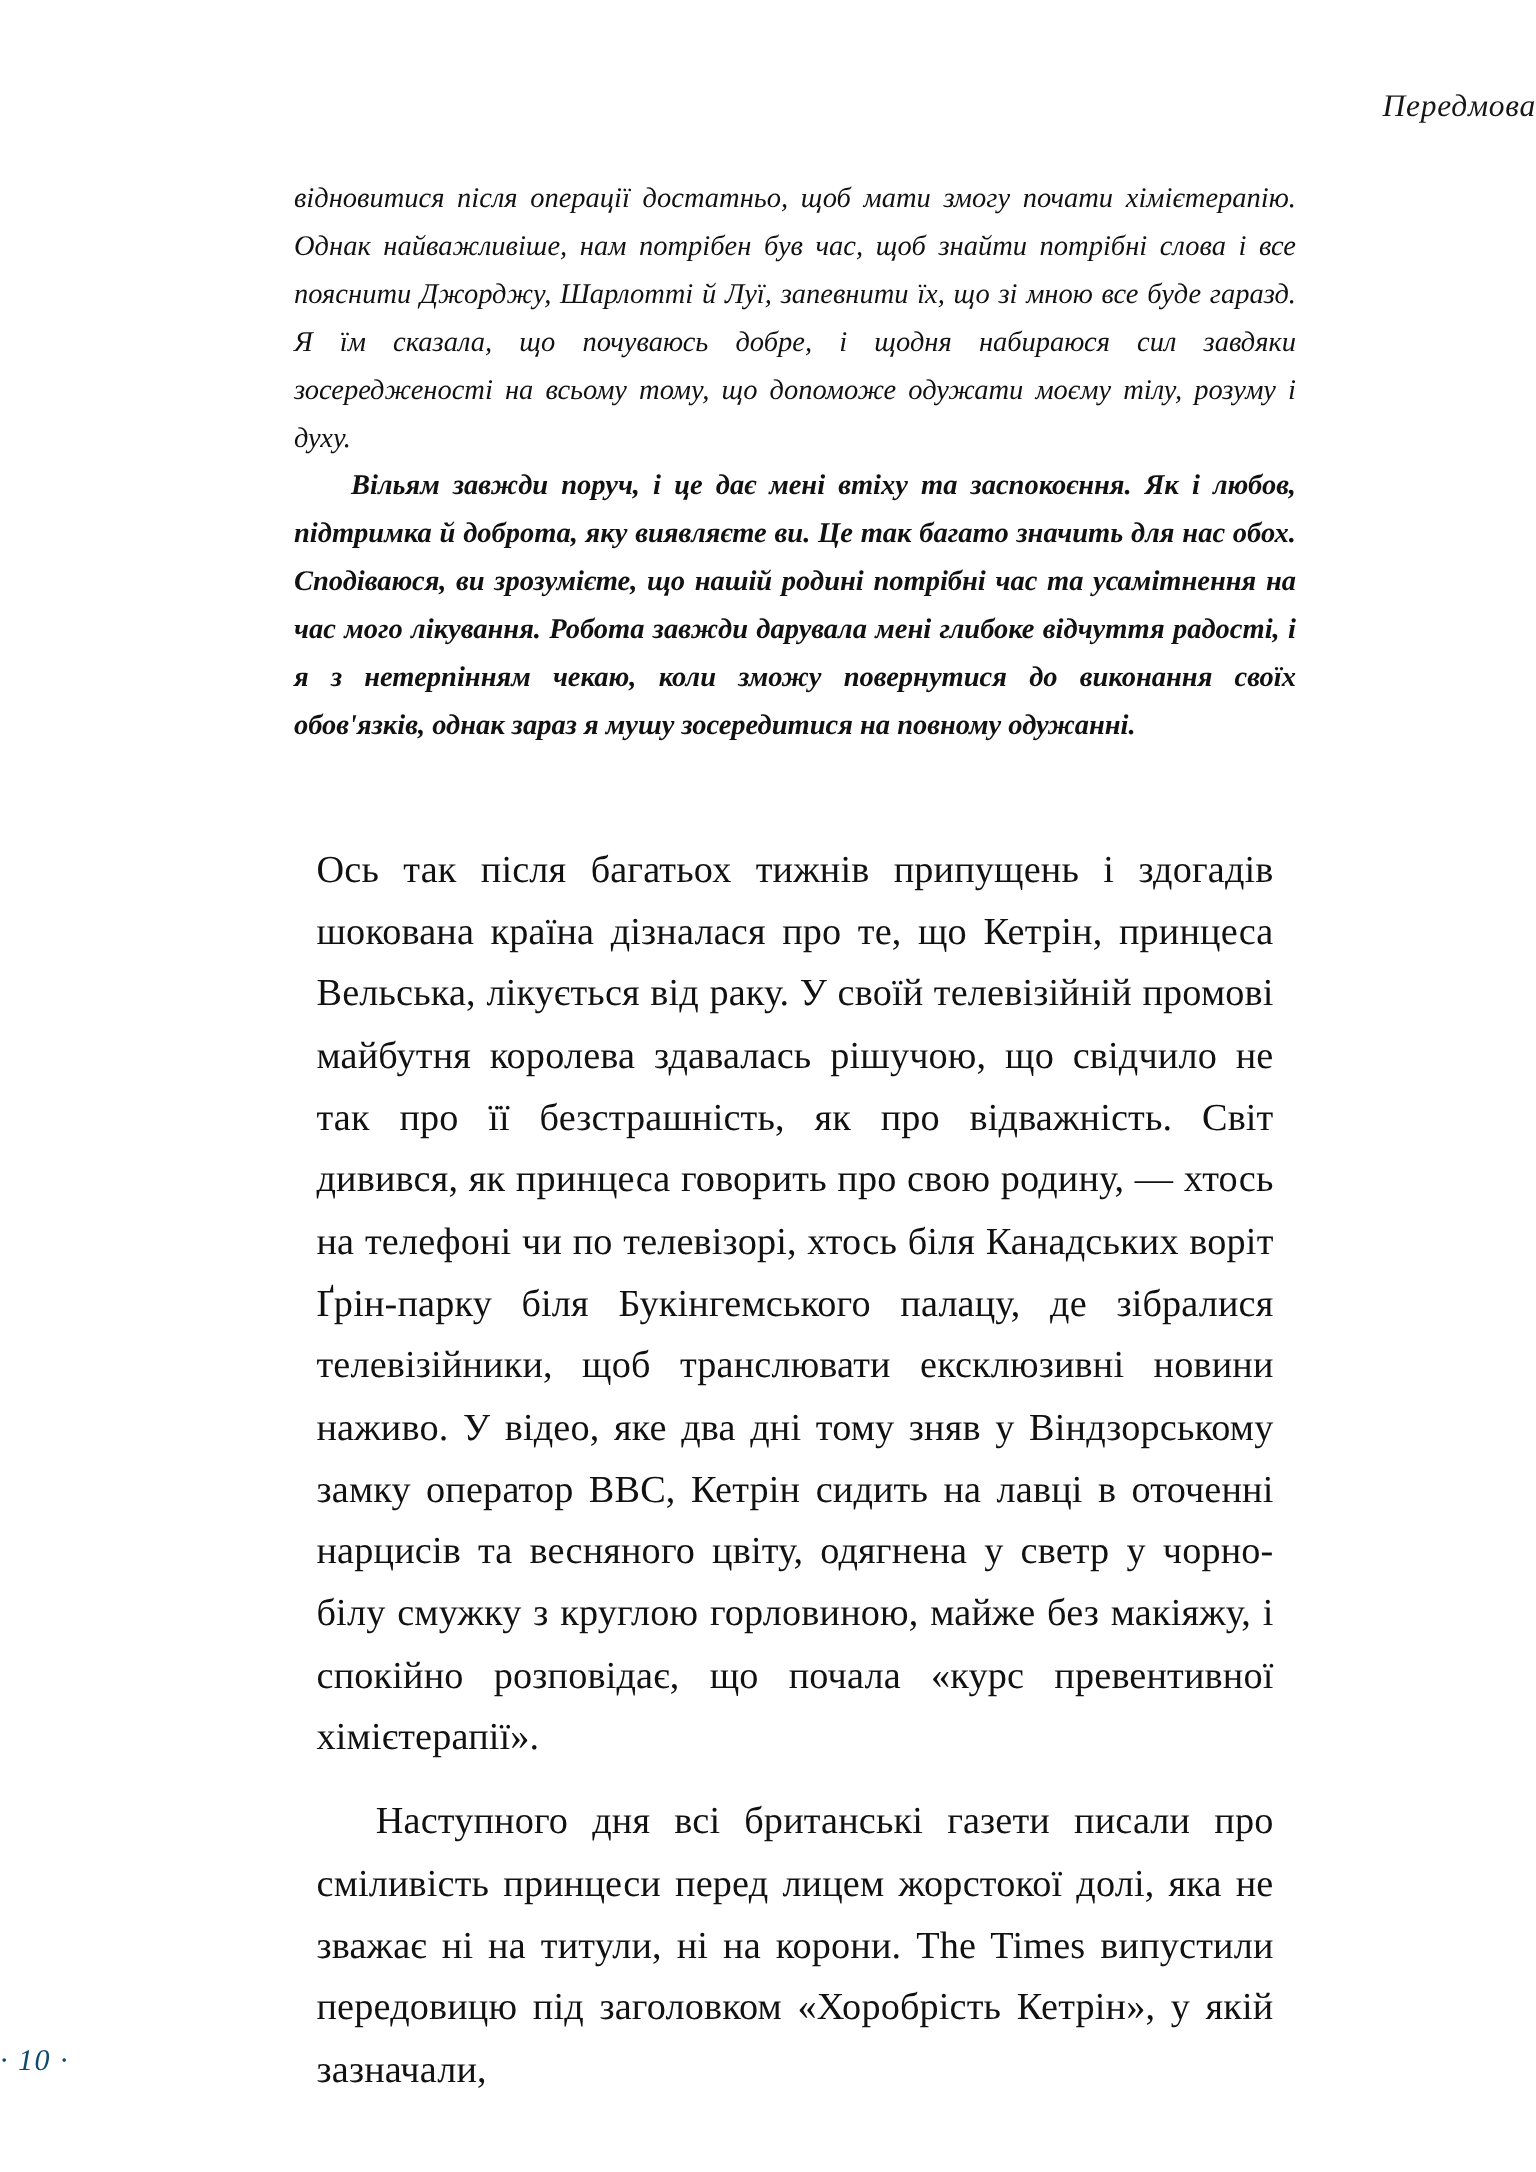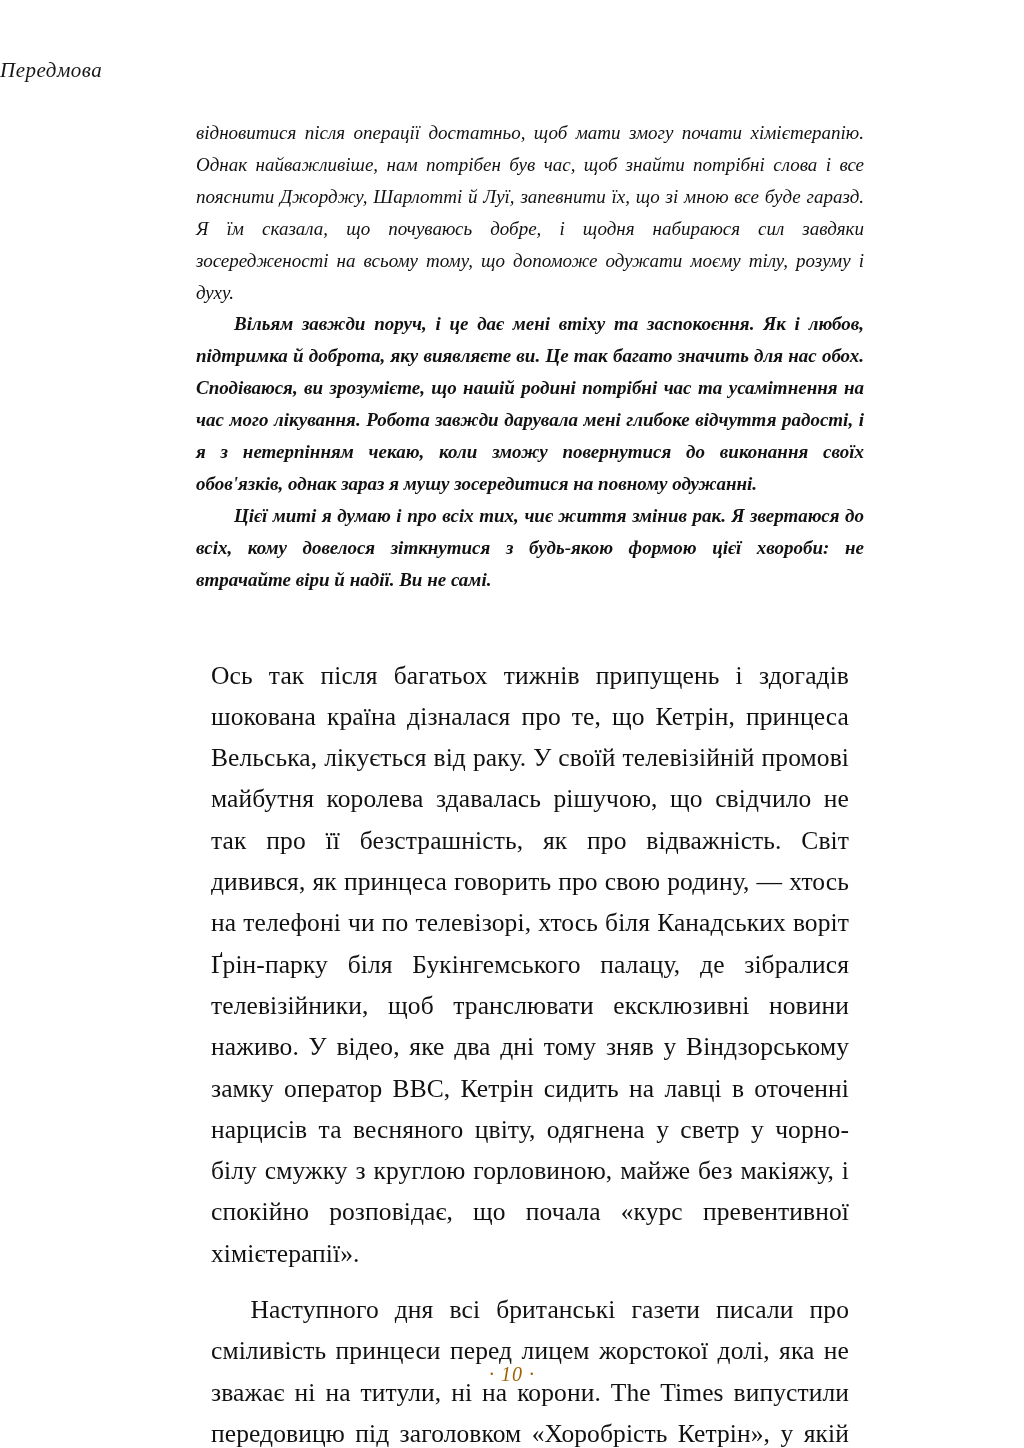--- a/index.html
+++ b/index.html
@@ -17,21 +17,21 @@
   }
 
   .page {
     position: absolute;
     inset: 0;
     display: flex;
     flex-direction: column;
   }
 
   .running-head {
-    text-align: left;
+    text-align: right;
     font-family: "Liberation Serif", serif;
     font-style: italic;
     font-size: 21px;
     letter-spacing: 0.5px;
     color: #171717;
     margin-top: 58px;
   }
 
   .body-area {
     margin-top: 34px;
@@ -78,41 +78,40 @@
   }
   .main-text p + p {
     text-indent: 1.55em;
   }
 
   .folio {
     position: absolute;
     bottom: 62px;
     left: 0;
     right: 0;
-    text-align: center;
+    text-align: left;
     font-family: "Liberation Serif", serif;
     font-style: italic;
     font-size: 20px;
-    color: #a16207;
+    color: #0c4a6e;
     letter-spacing: 1px;
   }
 </style>
 </head>
 <body>
 
 <div class="page">
 
   <div class="running-head">Передмова</div>
 
   <div class="body-area">
 
     <div class="excerpt">
       <p>відновитися після операції достатньо, щоб мати змогу почати хіміє­терапію. Однак найважливіше, нам потрібен був час, щоб знайти потрібні слова і все пояснити Джорджу, Шарлотті й Луї, запевнити їх, що зі мною все буде гаразд. Я їм сказала, що почуваюсь добре, і щодня набираюся сил завдяки зосередженості на всьому тому, що допоможе одужати моєму тілу, розуму і духу.</p>
       <p>Вільям завжди поруч, і це дає мені втіху та заспокоєння. Як і любов, підтримка й доброта, яку виявляєте ви. Це так багато значить для нас обох. Сподіваюся, ви зрозумієте, що нашій родині потрібні час та усамітнення на час мого лікування. Робота завжди дарувала мені глибоке відчуття радості, і я з нетерпінням чекаю, коли зможу повернутися до виконання своїх обов'язків, однак зараз я мушу зосередитися на повному одужанні.</p>
-      <p>Цієї миті я думаю і про всіх тих, чиє життя змінив рак. Я звертаюся до всіх, кому довелося зіткнутися з будь-якою формою цієї хвороби: не втрачайте віри й надії. Ви не самі.</p>
     </div>
 
     <div class="gap"></div>
 
     <div class="main-text">
       <p>Ось так після багатьох тижнів припущень і здогадів шокована країна дізналася про те, що Кетрін, принцеса Вельська, лікується від раку. У своїй телевізійній промові майбутня королева здавалась рішучою, що свідчило не так про її безстрашність, як про відважність. Світ дивився, як принцеса говорить про свою родину, — хтось на телефоні чи по телевізорі, хтось біля Канадських воріт Ґрін-парку біля Букінгемського палацу, де зібралися телевізійники, щоб транслювати ексклюзивні новини наживо. У відео, яке два дні тому зняв у Віндзорському замку оператор BBC, Кетрін сидить на лавці в оточенні нарцисів та весняного цвіту, одягнена у светр у чорно-білу смужку з круглою горловиною, майже без макіяжу, і спокійно розповідає, що почала «курс превентивної хіміє­терапії».</p>
       <p>Наступного дня всі британські газети писали про сміливість принцеси перед лицем жорстокої долі, яка не зважає ні на титули, ні на корони. The Times випустили передовицю під заголовком «Хоробрість Кетрін», у якій зазначали,</p>
     </div>
 
   </div>

